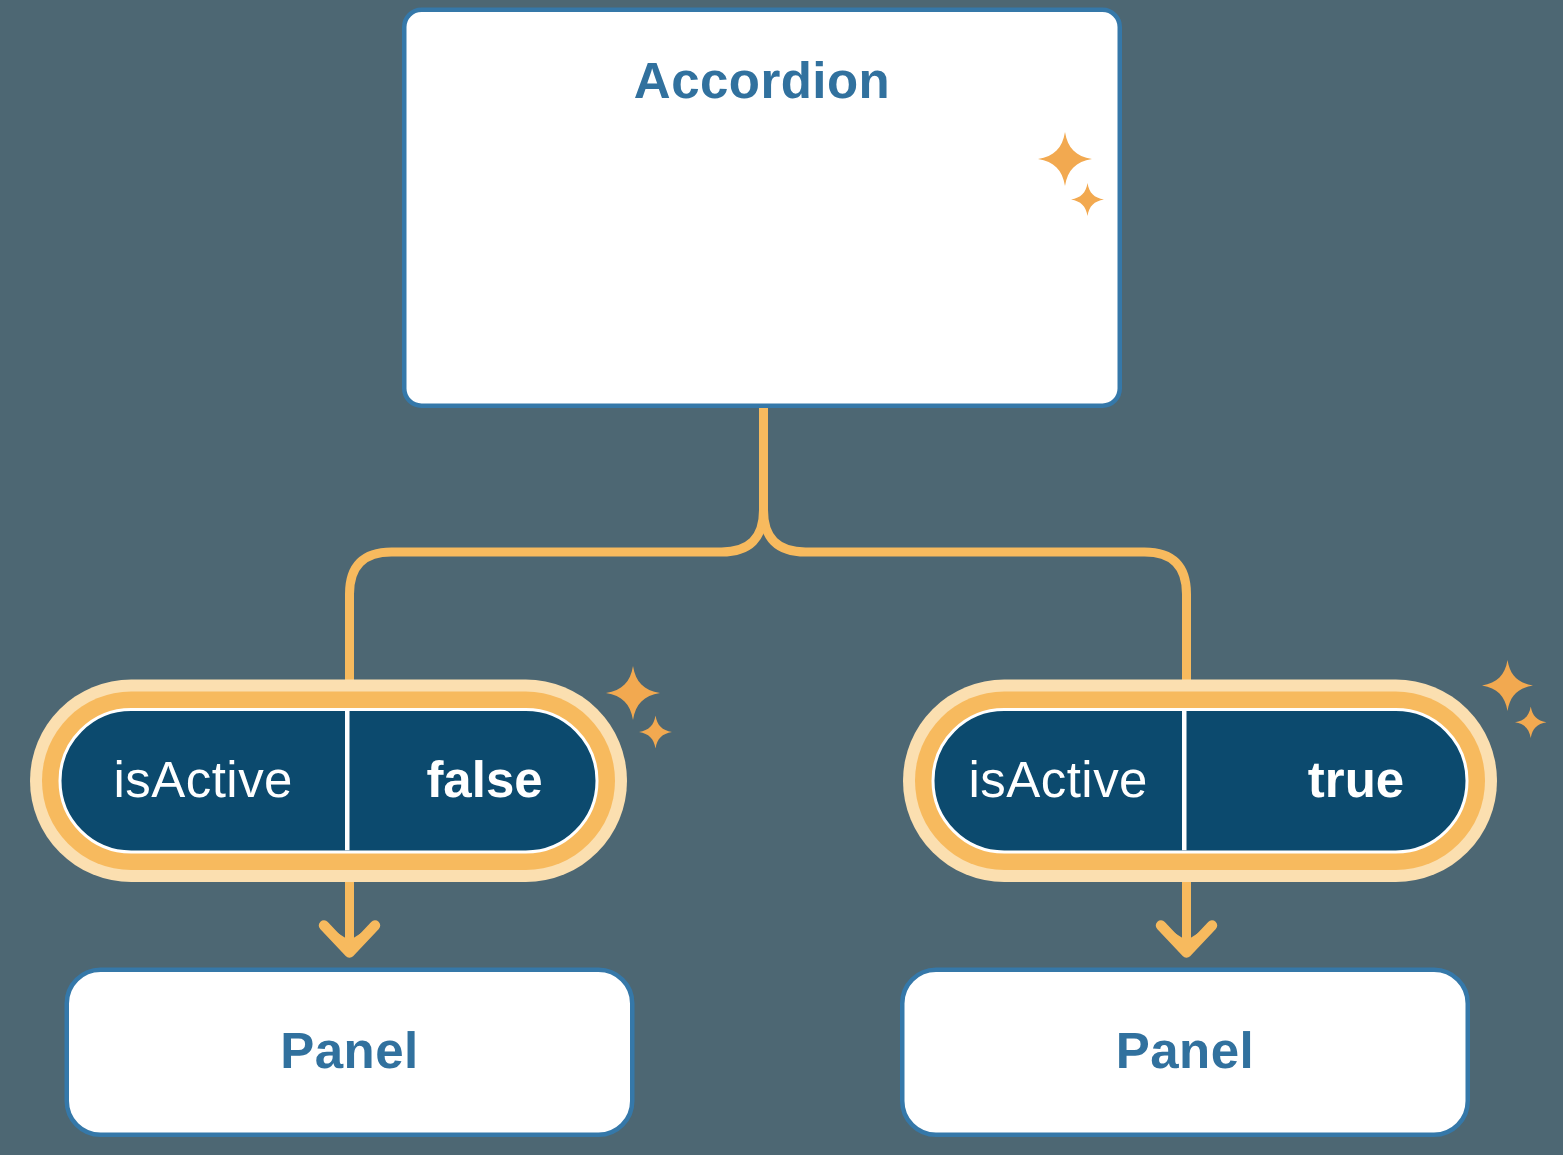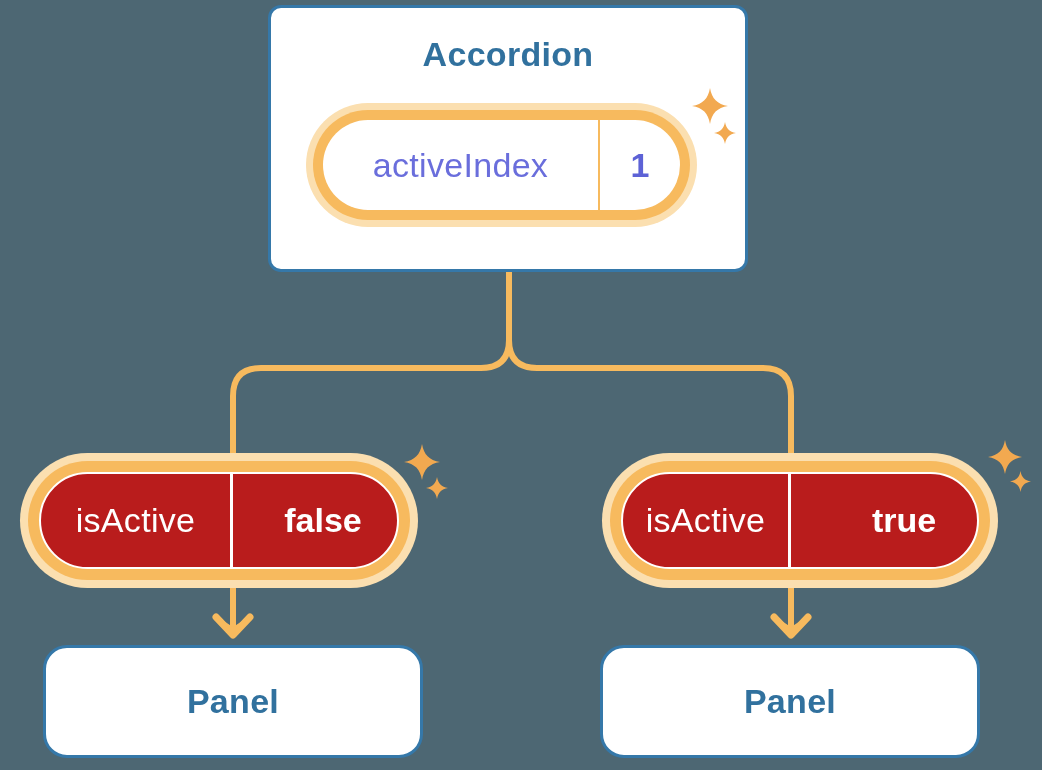--- a/index.html
+++ b/index.html
@@ -68,21 +68,21 @@
     width: 80px; display: flex; align-items: center; justify-content: center;
     font-size: 34px; font-weight: 700; color: #5D62D6;
   }
 
   
   .prop-pill { top: 453px; height: 135px; border-radius: 68px; padding: 8px; }
   .prop-pill-left  { left: 20px;  width: 398px; }
   .prop-pill-right { left: 602px; width: 396px; }
   .prop-pill .pill-ring { border-radius: 60px; padding: 11px; }
   .prop-pill .pill-body {
-    background: #b91c1c; border: 2px solid #FFFFFF; border-radius: 49px;
+    background: #0c4a6e; border: 2px solid #FFFFFF; border-radius: 49px;
   }
   .prop-pill .pill-label {
     flex: 1; display: flex; align-items: center; justify-content: center;
     font-size: 34px; color: #FFFFFF; letter-spacing: 0.3px;
   }
   .prop-pill .pill-divider { width: 3px; background: #FFFFFF; }
   .prop-pill .pill-value {
     display: flex; align-items: center; justify-content: center;
     font-size: 34px; font-weight: 700; color: #FFFFFF; margin-left: 16px;
   }
@@ -108,29 +108,20 @@
     <g>
       <path class="arrow-chevron" d="M774 617 L791 635 L808 617"></path>
       <path class="arrow-fill" d="M780 620 L791 635 L802 620 L791 627 Z"></path>
     </g>
   </svg>
 
   <div class="card card-accordion">
     <span class="card-title">Accordion</span>
   </div>
 
-  <div class="pill-glow state-pill">
-    <div class="pill-ring">
-      <div class="pill-body">
-        <span class="pill-label">activeIndex</span>
-        <span class="pill-divider"></span>
-        <span class="pill-value">1</span>
-      </div>
-    </div>
-  </div>
 
   <div class="pill-glow prop-pill prop-pill-left">
     <div class="pill-ring">
       <div class="pill-body">
         <span class="pill-label">isActive</span>
         <span class="pill-divider"></span>
         <span class="pill-value">false</span>
       </div>
     </div>
   </div>

